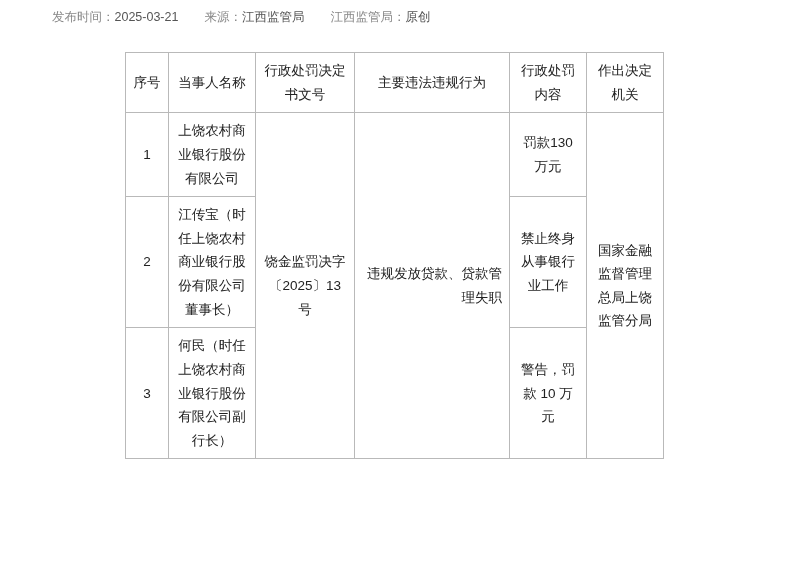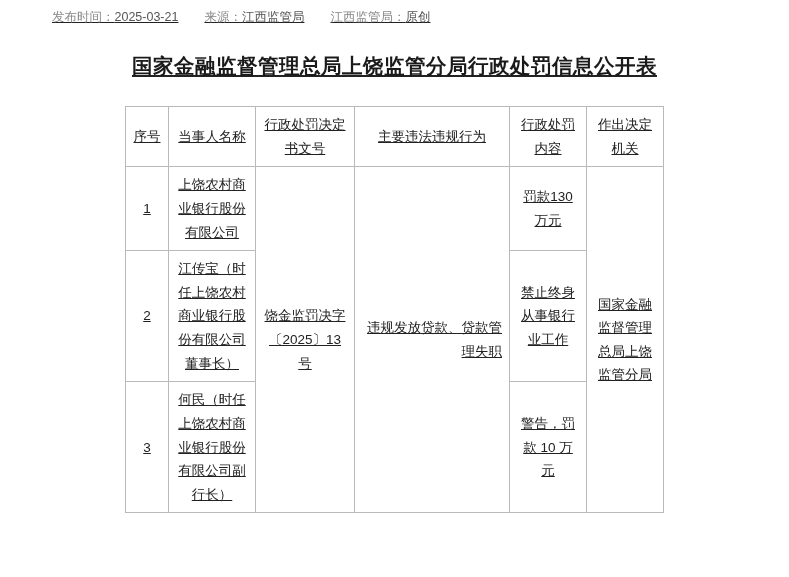--- a/index.html
+++ b/index.html
@@ -12,21 +12,20 @@
     height: 577px;
     font-family: "Liberation Sans", sans-serif;
     color: #222222;
     overflow: hidden;
   }
   .page {
     position: relative;
     width: 789px;
     height: 577px;
     background: #ffffff;
-    text-decoration: underline;
   }
 
   
   .meta-bar {
     display: flex;
     align-items: center;
     padding: 9px 14px 0 52px;
     font-size: 12.5px;
     color: #555555;
     height: 26px;
@@ -150,21 +149,20 @@
     </span>
     <span class="meta-item">
       <span class="meta-label">来源：</span><span class="meta-value">江西监管局</span>
     </span>
     <span class="meta-item">
       <span class="meta-label">江西监管局：</span><span class="meta-value">原创</span>
     </span>
 
   </div>
 
-  <div class="doc-title">国家金融监督管理总局上饶监管分局行政处罚信息公开表</div>
 
   <div class="table-wrap">
     <table class="penalty">
       <thead>
         <tr>
           <th class="col-idx">序号</th>
           <th class="col-party">当事人名称</th>
           <th class="col-doc">行政处罚决定书文号</th>
           <th class="col-fact">主要违法违规行为</th>
           <th class="col-pen">行政处罚内容</th>

